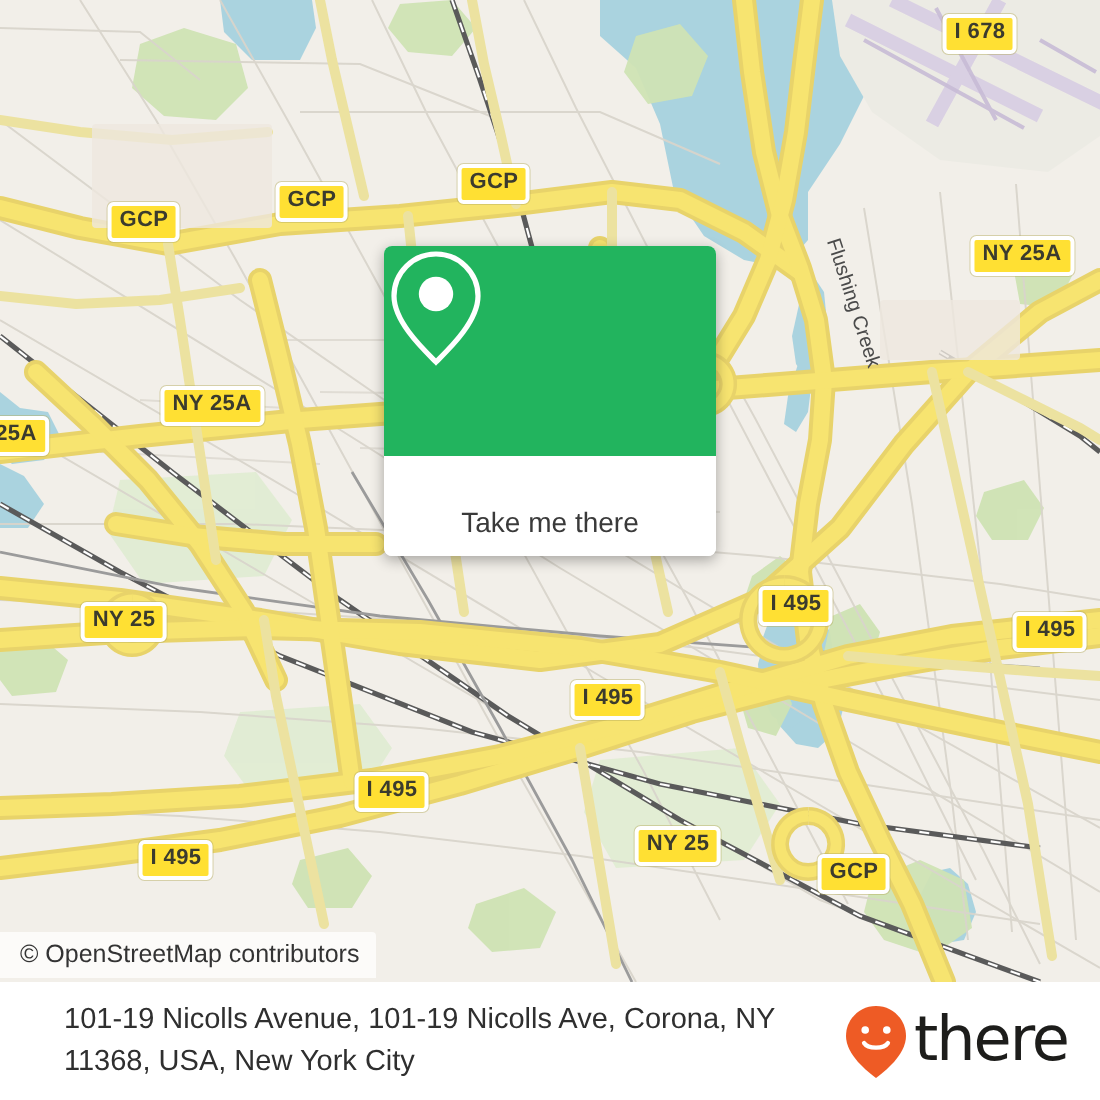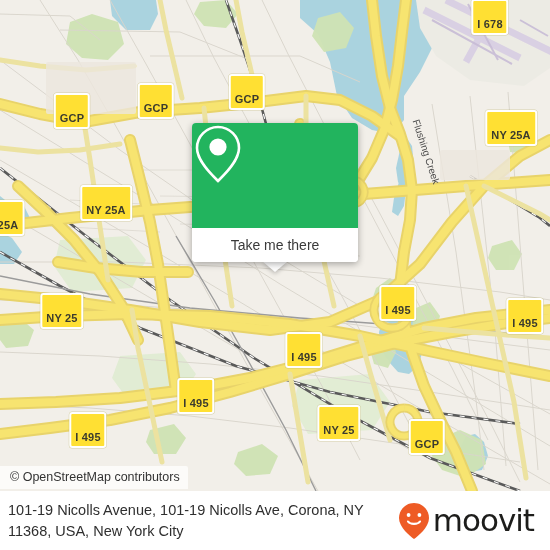--- a/index.html
+++ b/index.html
@@ -20,21 +20,21 @@
   
   .shield{
     position:absolute;
     background:#ffe033;
     border:2px solid #ffffff;
     border-radius:3px;
     color:#3b3b2e;
     font-weight:bold;
     font-size:11px;
     line-height:13px;
-    padding:17px 4px 2px 4px;
+    padding:1px 4px 2px 4px;
     letter-spacing:.2px;
     white-space:nowrap;
     box-shadow:0 0 0 .5px rgba(180,170,90,.45);
     transform:translate(-50%,-50%);
     font-family:"Liberation Sans","DejaVu Sans",sans-serif;
   }
 
   .creeklabel{
     position:absolute;
     font-size:10px;
@@ -52,21 +52,21 @@
     overflow:hidden;
     background:#ffffff;
   }
   .popup-head{
     height:105px;background:#22b45e;
     display:flex;align-items:center;justify-content:center;
   }
   .popup-foot{
     height:34px;background:#ffffff;
     display:flex;align-items:center;justify-content:center;
-    color:#3a3a3a;font-size:14px;
+    color:#3a3a3a;font-size:14px;margin-top:16px;
   }
   .popup-tail{
     position:absolute;left:262px;top:261px;
     width:0;height:0;
     border-left:13px solid transparent;
     border-right:13px solid transparent;
     border-top:11px solid #ffffff;
     filter:drop-shadow(0 2px 2px rgba(0,0,0,.22));
   }
 
@@ -80,21 +80,21 @@
   }
 
   
   .footer{
     position:absolute;left:0;top:491px;width:550px;height:59px;
     background:#ffffff;
     display:flex;align-items:center;
   }
   .footer-addr{
     flex:1;
-    padding-left:8px;padding-right:8px;
+    padding-left:32px;padding-right:8px;
     font-size:14.5px;line-height:21px;color:#2f2f2f;
   }
   .brand{
     display:flex;align-items:center;
     padding-right:16px;
   }
   .brand-word{
     font-size:31px;line-height:31px;letter-spacing:-1px;
     color:#1d1d1b;font-weight:normal;
     margin-left:2px;
@@ -326,17 +326,17 @@
 
   <div class="footer">
     <div class="footer-addr">101-19 Nicolls Avenue, 101-19 Nicolls Ave, Corona, NY 11368, USA, New York City</div>
     <div class="brand">
       <svg width="34" height="38" viewBox="0 0 34 38">
         <path d="M17 1 C8.7 1 2 7.7 2 16 C2 25.5 13 34 17 37 C21 34 32 25.5 32 16 C32 7.7 25.3 1 17 1 Z" fill="#ee5b25"></path>
         <circle cx="11.6" cy="13" r="1.9" fill="#ffffff"></circle>
         <circle cx="22.4" cy="13" r="1.9" fill="#ffffff"></circle>
         <path d="M11 19.5 C13 22.6 21 22.6 23 19.5" fill="none" stroke="#ffffff" stroke-width="2.1" stroke-linecap="round"></path>
       </svg>
-      <span class="brand-word">moovit</span>
+      <span class="brand-word">there</span>
     </div>
   </div>
 
 </div>
 
 </body></html>

